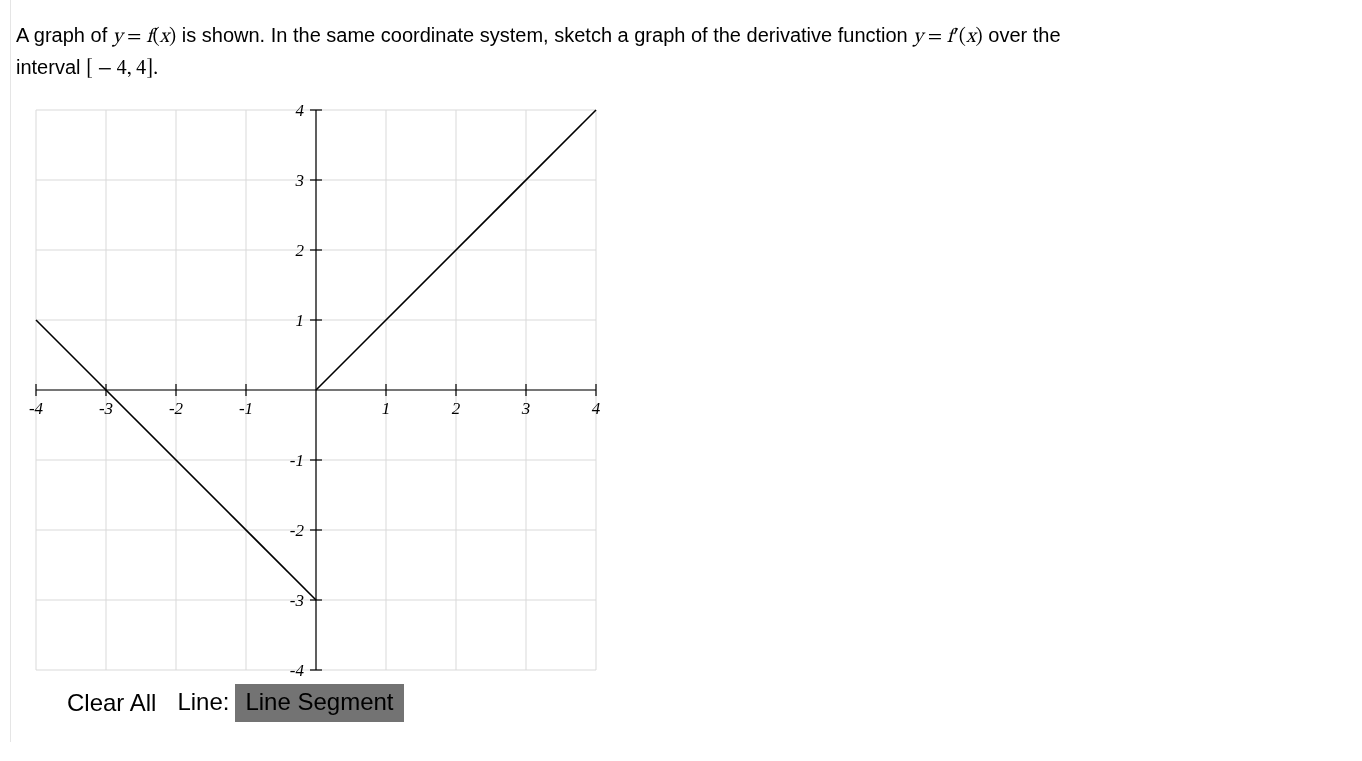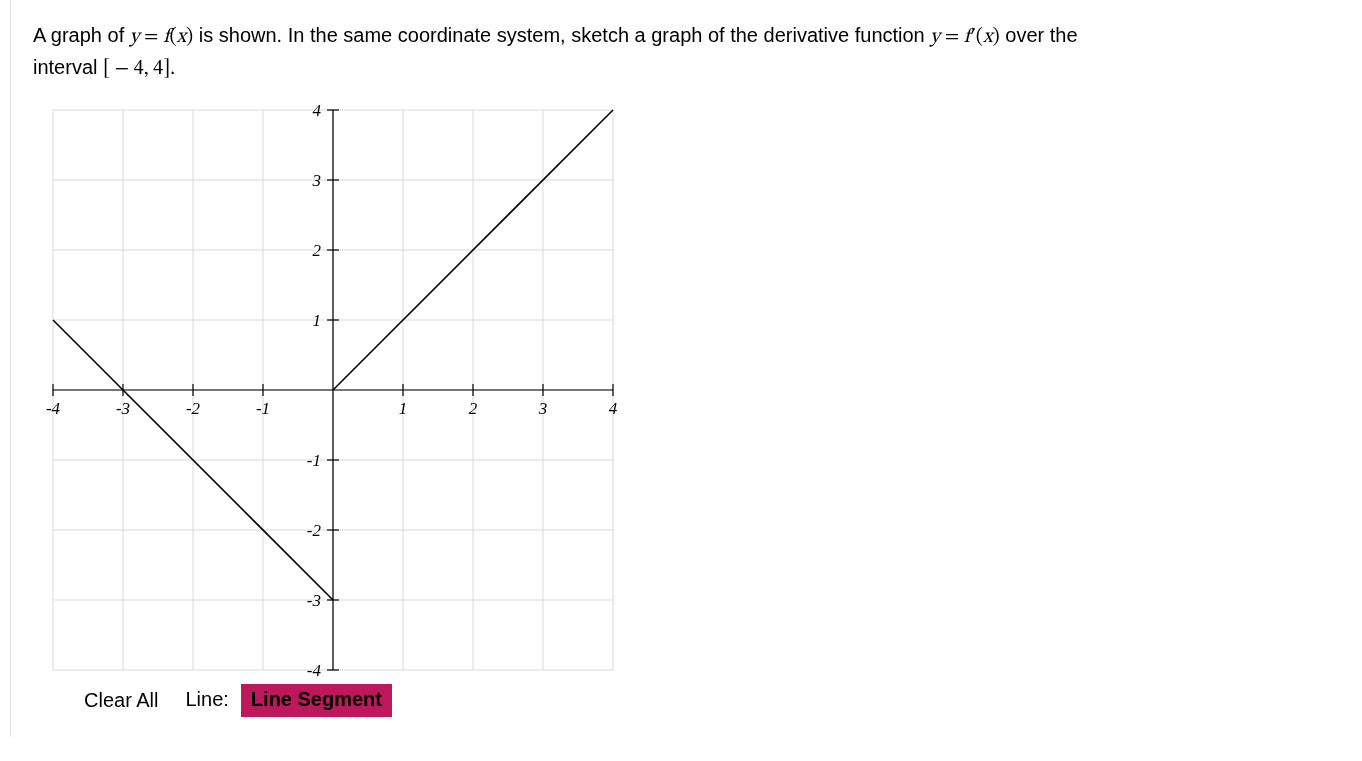--- a/index.html
+++ b/index.html
@@ -3,21 +3,21 @@
 <meta charset="utf-8">
 <style>
   html, body {
     margin: 0;
     padding: 0;
     background: #ffffff;
     font-family: "Segoe UI", "Lucida Sans", Arial, sans-serif;
     color: #000;
   }
   .page {
-    padding: 20px 33px;
+    padding: 20px 16px;
     width: 1362px;
     box-sizing: border-box;
     position: relative;
   }
   
   .page::before {
     content: "";
     position: absolute;
     left: 10px;
     top: 0;
@@ -65,37 +65,36 @@
   .func-line {
     stroke: #000;
     stroke-width: 1.6;
     fill: none;
   }
   .toolbar {
     display: flex;
     align-items: stretch;
     margin-top: 4px;
     margin-left: 30px;
-    gap: 6px;
-    font-size: 20px;
+    gap: 0;
+    font-size: 24px;
   }
   .toolbar .btn {
     padding: 4px 10px;
     border: 1px solid transparent;
     cursor: pointer;
     user-select: none;
   }
   .toolbar .label {
     padding: 4px 6px 4px 10px;
   }
   .toolbar .tool-selected {
-    background: #be185d;
+    background: #737373;
     padding: 4px 10px;
     cursor: pointer;
-    font-weight: bold;
   }
 </style>
 </head>
 <body>
 
 <div class="page">
 
   <div class="prompt">
     <span>A graph of </span><span class="math-var">y</span><span class="math"> = </span><span class="math-var">f</span><span class="math">(</span><span class="math-var">x</span><span class="math">)</span><span> is shown. In the same coordinate system, sketch a graph of the derivative function </span><span class="math-var">y</span><span class="math"> = </span><span class="math-var">f</span><span class="math">′</span><span class="math">(</span><span class="math-var">x</span><span class="math">)</span><span> over the interval </span><span class="math">[</span><span class="math"> − </span><span class="math">4</span><span class="math">, </span><span class="math">4</span><span class="math">]</span><span class="math">.</span>
   </div>

